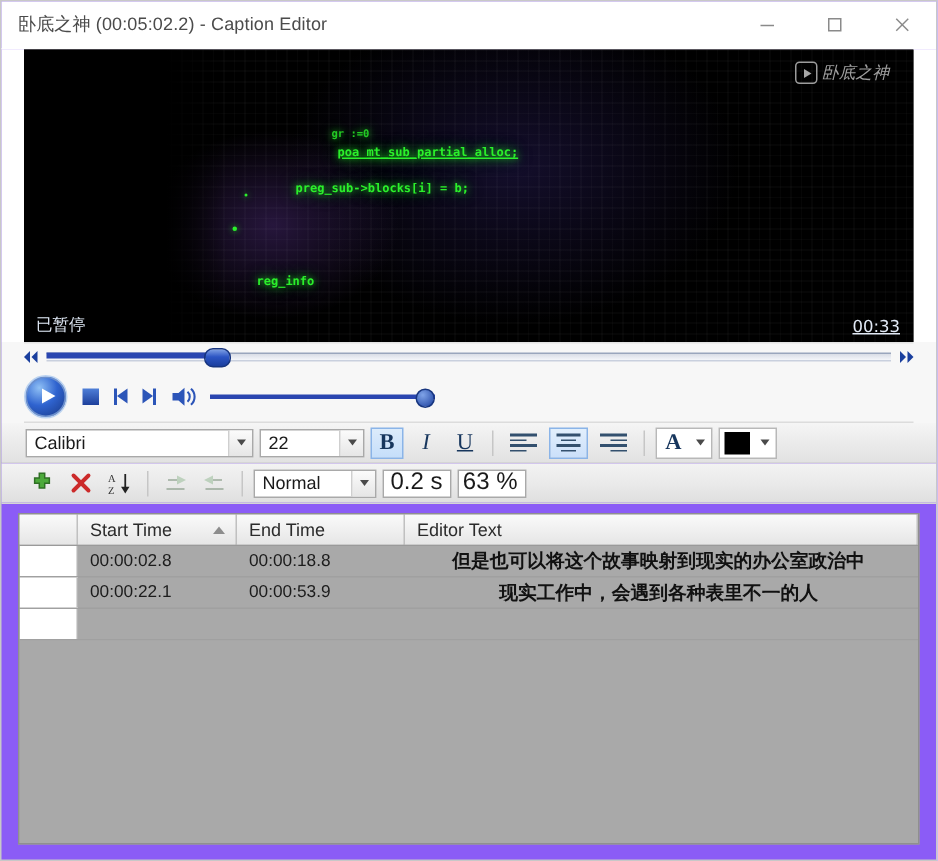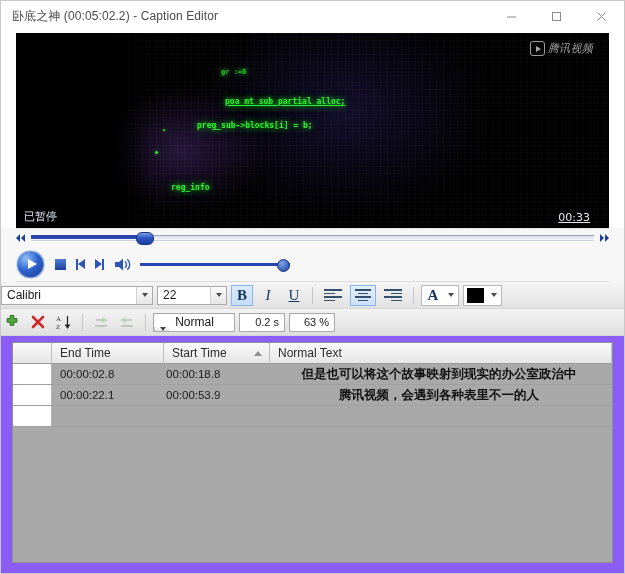--- a/index.html
+++ b/index.html
@@ -92,21 +92,21 @@
   }
   .code {
     position: absolute;
     color: #2bf02b;
     font-family: "DejaVu Sans Mono", monospace;
     font-weight: bold;
     white-space: nowrap;
     text-shadow: 0 0 5px rgba(40,240,40,0.85), 0 0 11px rgba(40,240,40,0.5);
     font-size: 8px;
   }
-  .c1 { left: 205px; top: 35px; font-size: 7px; opacity: 0.85; }
+  .c1 { left: 205px; top: 52px; font-size: 7px; opacity: 0.85; }
   .c2 { left: 209px; top: 64px; font-size: 8px; text-decoration: underline; }
   .c3 { left: 181px; top: 88px; font-size: 8px; }
   .c4 { left: 155px; top: 150px; font-size: 8px; }
   .speck {
     position: absolute;
     background: #2bf02b;
     border-radius: 50%;
     box-shadow: 0 0 4px rgba(40,240,40,0.8);
   }
   .watermark {
@@ -140,21 +140,21 @@
   }
   .vid-status {
     position: absolute;
     left: 8px;
     bottom: 4px;
     color: #dfe8f5;
     font-size: 11px;
   }
   .vid-time {
     position: absolute;
-    right: 19px;
+    right: 9px;
     bottom: 4px;
     color: #e2eaf6;
     font-size: 11px;
     font-family: "DejaVu Sans", sans-serif;
     text-decoration: underline;
   }
 
   
   .transport {
     flex: 0 0 auto;
@@ -269,20 +269,21 @@
   }
 
   
   .toolbar {
     flex: 0 0 auto;
     height: 27px;
     background: linear-gradient(to bottom, #f5f5f5 0%, #ebebeb 50%, #e2e2e2 100%);
     border-bottom: 1px solid #d5d5d5;
     display: flex;
     align-items: center;
+    padding-left: 16px;
     box-sizing: border-box;
     gap: 4px;
   }
   .toolbar.row2 {
     background: linear-gradient(to bottom, #f3f3f3 0%, #e9e9e9 55%, #dfdfdf 100%);
   }
   .combo {
     height: 19px;
     background: #ffffff;
     border: 1px solid #a9a9a9;
@@ -308,30 +309,30 @@
     flex: 0 0 auto;
   }
   .caret {
     width: 0; height: 0;
     border-left: 3.5px solid transparent;
     border-right: 3.5px solid transparent;
     border-top: 4px solid #4a4a4a;
   }
   .font-combo { width: 152px; }
   .size-combo { width: 70px; }
-  .style-combo { width: 82px; flex-direction: column; }
+  .style-combo { width: 82px; }
   .spin {
     height: 19px;
     width: 46px;
     background: #ffffff;
     border: 1px solid #a9a9a9;
     display: flex; align-items: center; justify-content: flex-end;
     box-sizing: border-box;
     padding-right: 5px;
-    font-size: 11px;
+    font-size: 16px;
     color: #1a1a1a;
   }
   .tbtn {
     width: 22px; height: 21px;
     display: flex; align-items: center; justify-content: center;
     box-sizing: border-box;
     font-size: 14px;
     color: #17365d;
   }
   .tbtn.sel {
@@ -519,21 +520,21 @@
       <div class="code c3">preg_sub-&gt;blocks[i] = b;</div>
       <div class="code c4">reg_info</div>
 
       <div class="speck" style="left:139px;top:118px;width:3px;height:3px;"></div>
       <div class="speck" style="left:147px;top:96px;width:2px;height:2px;"></div>
 
       <div class="watermark">
         <span class="wm-play">
             <span class="wm-tri"></span>
           </span>
-        <span class="wm-text">腾讯视频</span>
+        <span class="wm-text">卧底之神</span>
       </div>
 
       <div class="vid-status">已暂停</div>
       <div class="vid-time">00:33</div>
     </div>
   </div>
 
   <div class="transport">
     <div class="seek-row">
       <span class="tri-left">
@@ -669,47 +670,47 @@
           <span class="caret"></span>
         </span>
     </div>
     <div class="spin">0.2 s</div>
     <div class="spin">63 %</div>
   </div>
 
   <div class="grid-wrap">
     <div class="grid-head">
       <div class="hcell col-sel"></div>
-      <div class="hcell col-end">
-        <span>End Time</span>
-      </div>
       <div class="hcell col-start">
         <span>Start Time</span>
         <span class="sort-arrow"></span>
       </div>
+      <div class="hcell col-end">
+        <span>End Time</span>
+      </div>
       <div class="hcell col-text">
-        <span>Normal Text</span>
+        <span>Editor Text</span>
       </div>
     </div>
 
     <div class="grid-body">
 
 
       <div class="grow">
         <div class="cell sel-col col-sel"></div>
         <div class="cell time col-start">00:00:02.8</div>
         <div class="cell time col-end">00:00:18.8</div>
         <div class="cell captxt col-text">但是也可以将这个故事映射到现实的办公室政治中</div>
       </div>
 
       <div class="grow">
         <div class="cell sel-col col-sel"></div>
         <div class="cell time col-start">00:00:22.1</div>
         <div class="cell time col-end">00:00:53.9</div>
-        <div class="cell captxt col-text">腾讯视频，会遇到各种表里不一的人</div>
+        <div class="cell captxt col-text">现实工作中，会遇到各种表里不一的人</div>
       </div>
 
       <div class="grow blank">
         <div class="cell sel-col col-sel"></div>
         <div class="cell time col-start"></div>
         <div class="cell time col-end"></div>
         <div class="cell captxt col-text"></div>
       </div>
 
       <div class="grid-filler"></div>

